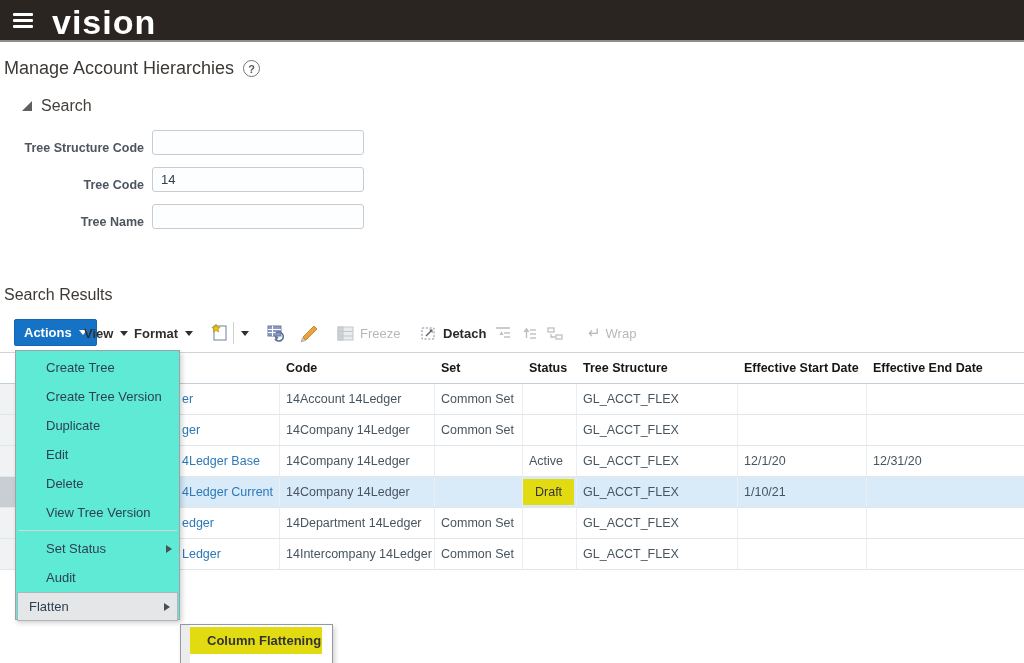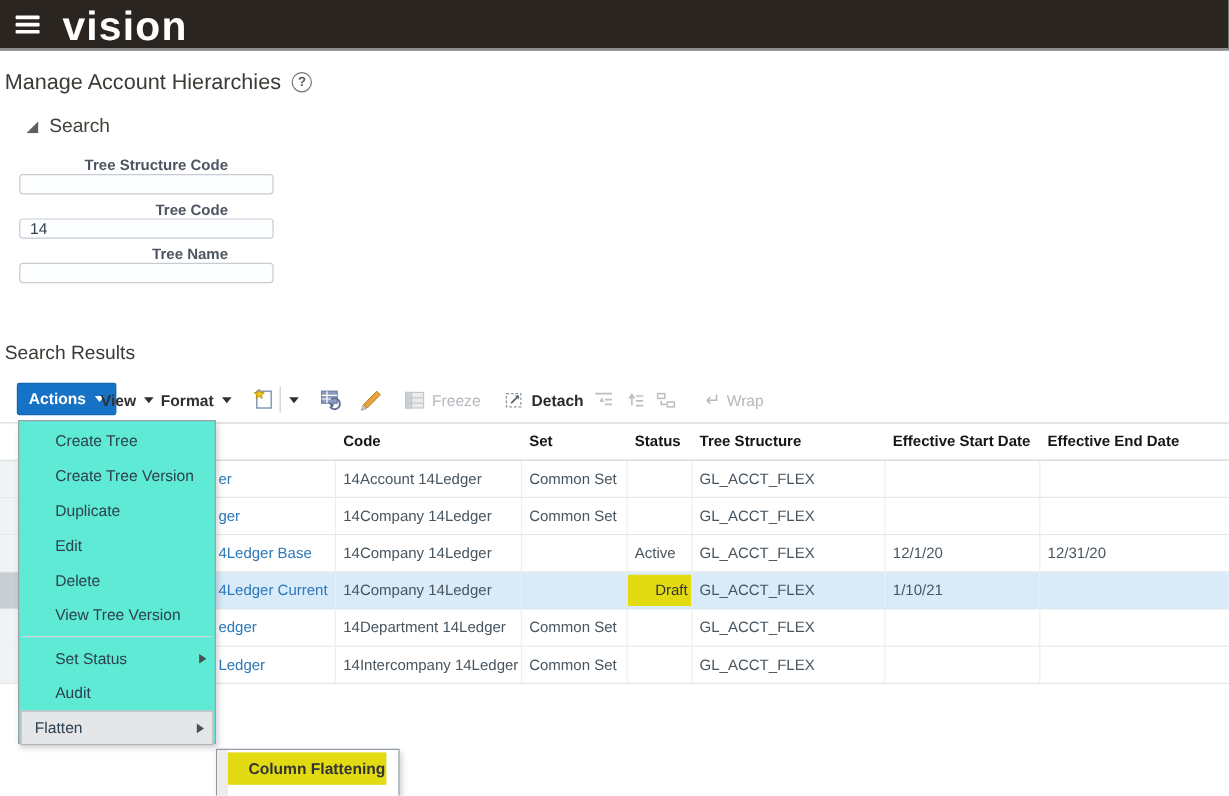--- a/index.html
+++ b/index.html
@@ -30,21 +30,21 @@
     display:inline-flex; align-items:center; justify-content:center;
     width:17px; height:17px; margin-left:9px; border:1.5px solid #767676;
     border-radius:50%; font-size:11px; color:#5a5a5a; font-weight:bold;
   }
 
   
   .search-header { position:absolute; left:22px; top:97px; display:flex; align-items:center; }
   .disclosure-triangle { width:10px; height:10px; margin-right:9px; }
   .search-title { font-size:16px; color:#44403a; }
 
-  .form-row { position:absolute; left:16px; height:24px; display:flex; align-items:center;flex-direction:column; }
+  .form-row { position:absolute; left:0; height:24px; display:flex; align-items:flex-end; }
   .form-row .flabel {
     width:152px; text-align:right; font-weight:bold; font-size:12.5px; color:#4c5560;
     padding-right:8px;
   }
   .form-row input {
     width:212px; height:25px; border:1px solid #c7ccd1; border-radius:3px;
     background:#fdfeff; padding:0 8px; font-size:13px; color:#33404c;
     font-family:"Liberation Sans",sans-serif;
   }
   #row-tsc { top:131px; } #row-tc { top:168px; } #row-tn { top:205px; }
@@ -82,21 +82,21 @@
   .c { padding-left:6px; overflow:hidden; white-space:nowrap; height:100%; display:flex; align-items:center; }
   .c-rowhdr { width:16px; padding:0; background:#f1f2f3; border-right:1px solid #dcdfe2; align-self:stretch; }
   .grid-row.selected .c-rowhdr { background:#c9ced2; }
   .grid-header .c-rowhdr { background:#fff; border-right:none; }
   .c-name { width:264px; } .c-code { width:155px; } .c-set { width:88px; }
   .c-status { width:54px; } .c-tree { width:161px; } .c-start { width:129px; } .c-end { width:157px; }
   .grid-row .c { border-right:1px solid #eceff1; }
   .grid-row .c:last-child { border-right:none; }
   .name-frag { margin-left:160px; }
   a.tree-link { color:#2c78b8; text-decoration:none; cursor:pointer; }
-  .status-highlight { background:#e2db12; color:#333; padding:6px 23px; margin-left:-6px; }
+  .status-highlight { background:#e2db12; color:#333; padding:6px 12px; margin-left:-6px; }
 
   
   .dropdown {
     position:absolute; left:15px; top:350px; width:165px; height:270px;
     background:#5eead4; border:1px solid #9aa2aa; box-shadow:2px 3px 5px rgba(0,0,0,0.18);
     z-index:10; padding-top:2px;
   }
   .mi {
     height:29px; display:flex; align-items:center; padding-left:30px; padding-right:8px;
     font-size:13px; color:#2e4154; cursor:pointer; position:relative;

